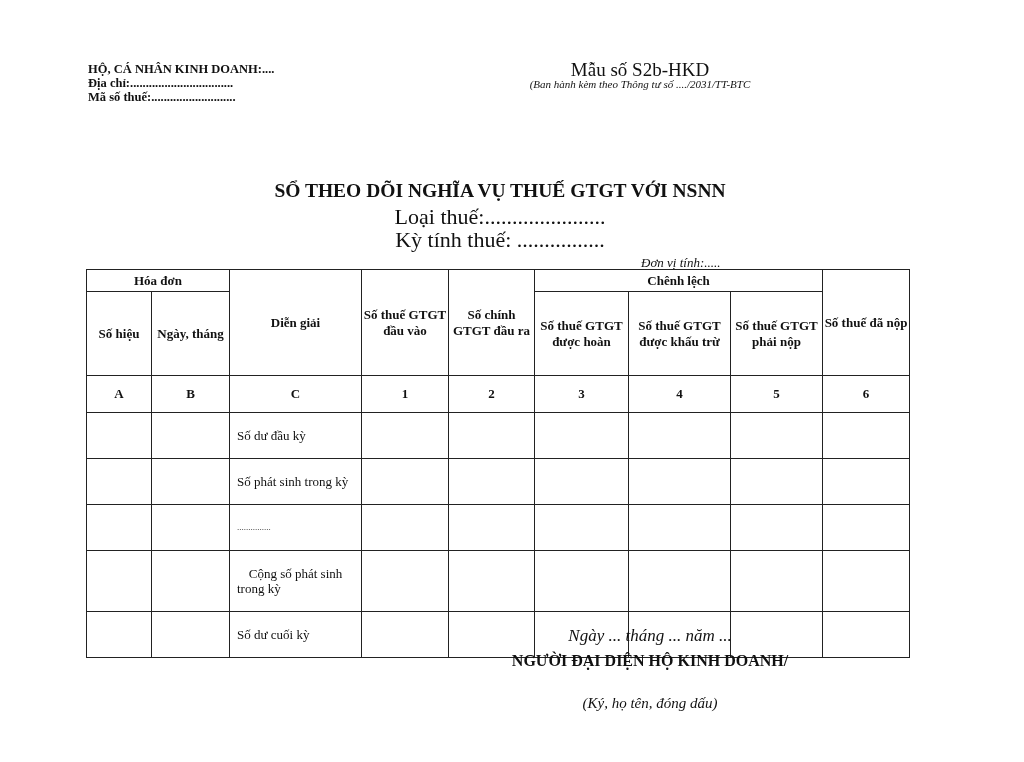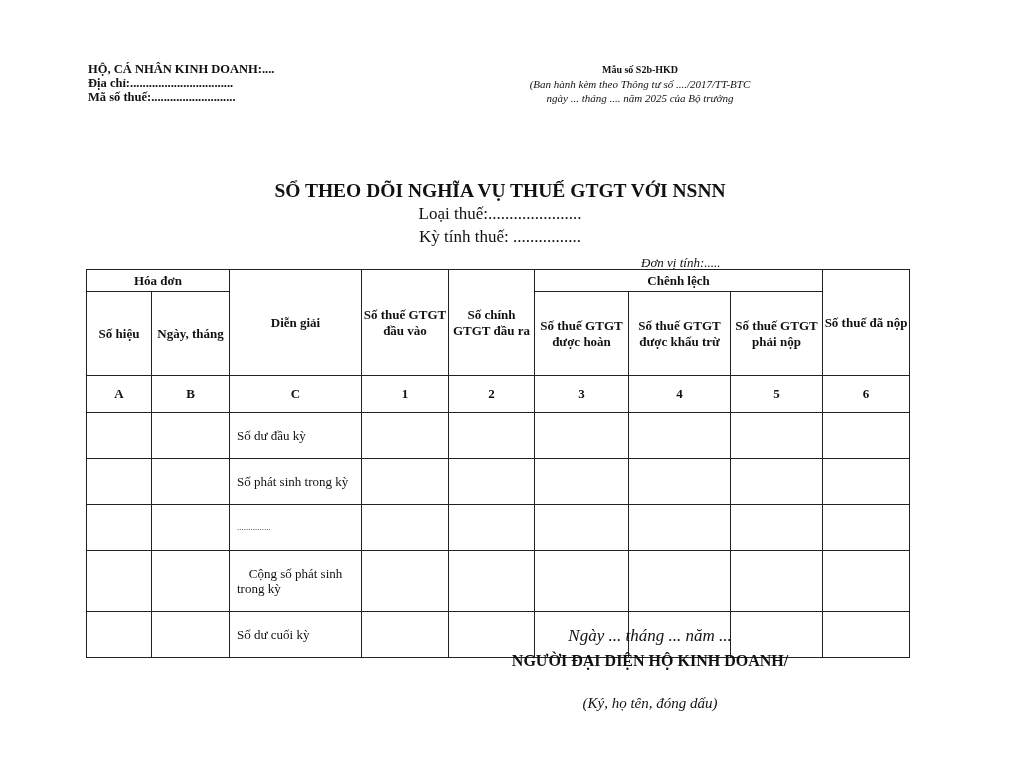--- a/index.html
+++ b/index.html
@@ -1,23 +1,23 @@
 <!DOCTYPE html>
 <html><head>
 <meta charset="utf-8">
 <style>
   html, body { margin: 0; padding: 0; background: #ffffff; }
   body { width: 1024px; height: 762px; position: relative; overflow: hidden; color: #111; font-family: "Liberation Serif", "DejaVu Serif", serif; }
   .abs { position: absolute; }
   .hdr-left { left: 88px; top: 62px; font-weight: bold; font-size: 12.5px; line-height: 14px; }
   .hdr-right { left: 480px; top: 62px; width: 320px; text-align: center; }
-  .form-code { font-weight: bold; font-size: 10px; line-height: 15px; }
+  .form-code { font-weight: normal; font-size: 19px; line-height: 15px; }
   .issued { font-style: italic; font-size: 11px; line-height: 14px; }
   .title { left: 0; width: 1000px; top: 180px; text-align: center; font-weight: bold; font-size: 19.5px; }
-  .sub { left: 0; width: 1000px; text-align: center; font-size: 17px; }
+  .sub { left: 0; width: 1000px; text-align: center; font-size: 22px; }
   .unit { left: 641px; top: 255px; font-style: italic; font-size: 13px; }
   table.ledger { position: absolute; left: 86px; top: 269px; border-collapse: collapse; table-layout: fixed; width: 823px; }
   table.ledger td { border: 1.5px solid #222; text-align: center; vertical-align: middle; padding: 0; font-size: 13px; }
   .th { font-weight: bold; line-height: 16px; }
   .desc { text-align: left; text-align-last: left; padding: 15px 7px !important; font-size: 13px; line-height: 15px; }
   .sign { left: 470px; width: 360px; text-align: center; }
   .sign-date { top: 626px; font-style: italic; font-size: 17px; }
   .sign-title { top: 650px; font-weight: bold; font-size: 16px; line-height: 21px; }
   .sign-note { top: 695px; font-style: italic; font-size: 15px; }
 </style>
@@ -25,22 +25,21 @@
 <body>
 
 <div class="abs hdr-left">
   <div>HỘ, CÁ NHÂN KINH DOANH:....</div>
   <div>Địa chỉ:.................................</div>
   <div>Mã số thuế:...........................</div>
 </div>
 
 <div class="abs hdr-right">
   <div class="form-code">Mẫu số S2b-HKD</div>
-  <div class="issued">(Ban hành kèm theo Thông tư số ..../2017/TT-BTC</div>
-  <div class="issued">ngày ... tháng .... năm 2025 của Bộ trưởng</div>
+  <div class="issued">(Ban hành kèm theo Thông tư số ..../2031/TT-BTC</div>
 </div>
 
 <div class="abs title">SỔ THEO DÕI NGHĨA VỤ THUẾ GTGT VỚI NSNN</div>
 <div class="abs sub" style="top:204px">Loại thuế:......................</div>
 <div class="abs sub" style="top:227px">Kỳ tính thuế: ................</div>
 <div class="abs unit">Đơn vị tính:.....</div>
 
 <table class="ledger">
   <colgroup>
     <col style="width:65px">

